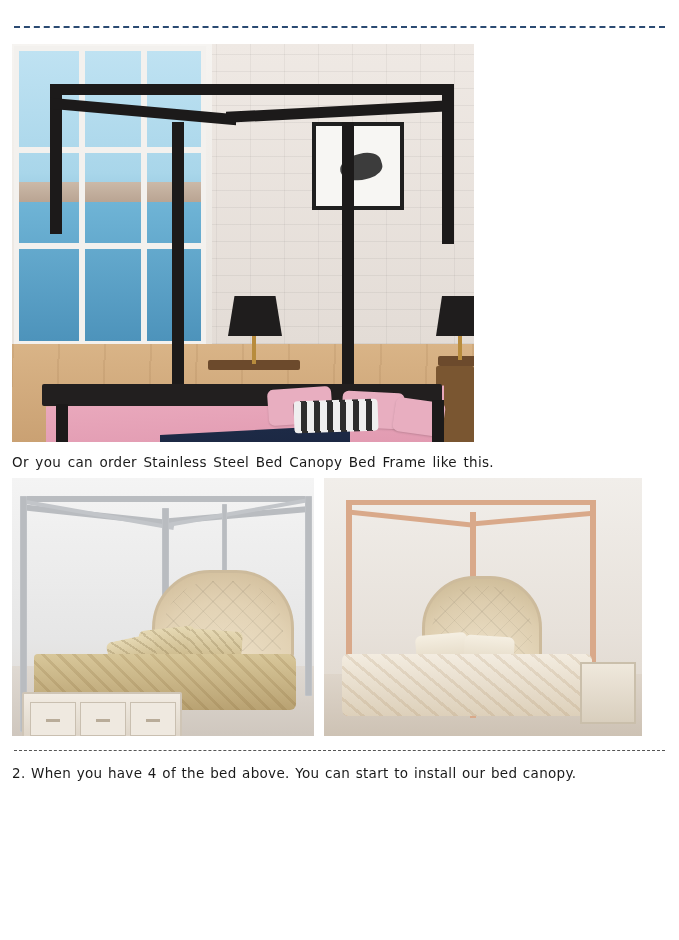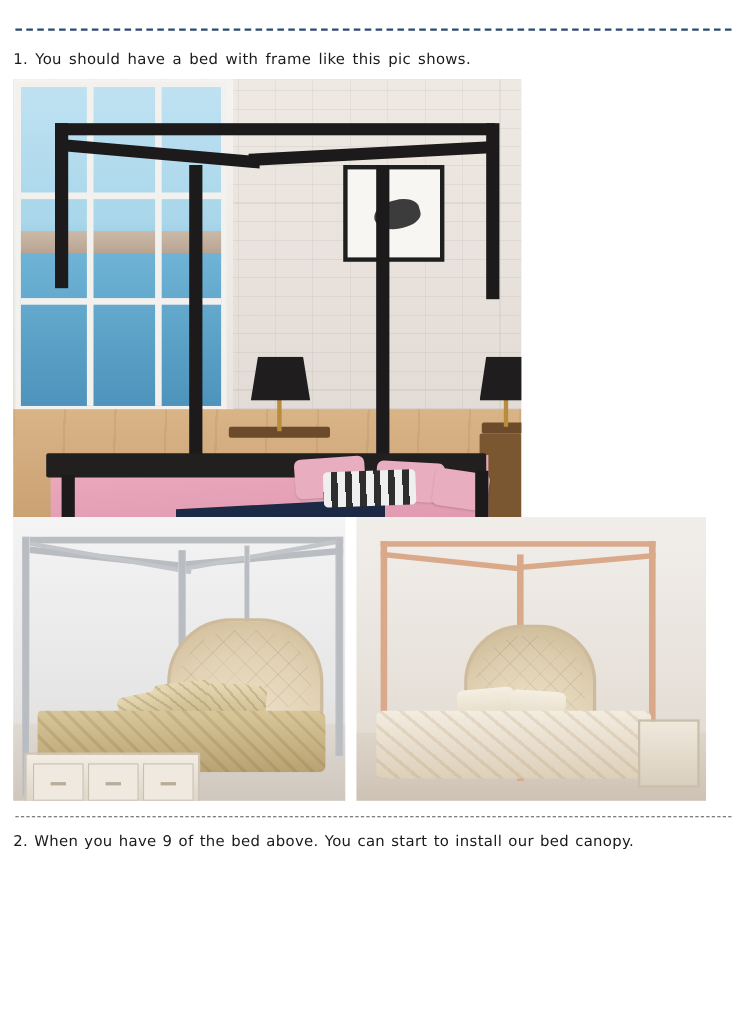--- a/index.html
+++ b/index.html
@@ -266,21 +266,20 @@
   }
 </style>
 </head>
 <body>
 
 <div class="page">
 
 
   <div class="divider"></div>
 
-  <p class="step-text spaced">1. You should have a bed with frame like this pic shows.</p>
 
   <div class="photo-main">
     <div class="sc1">
       <div class="wall"></div>
       <div class="wall-left"></div>
 
       <div class="window">
         <div class="win-city"></div>
         <div class="win-sea"></div>
         <div class="win-mull-v" style="left:60px"></div>
@@ -319,20 +318,21 @@
       <div class="pillow" style="left:256px; top:344px; width:64px; height:36px; transform:rotate(-4deg);"></div>
       <div class="pillow" style="left:330px; top:348px; width:62px; height:36px; transform:rotate(3deg);"></div>
       <div class="pillow" style="left:382px; top:356px; width:50px; height:34px; transform:rotate(8deg);"></div>
       <div class="stripes"></div>
 
       <div class="post" style="left:44px; top:360px; height:120px;"></div>
       <div class="post" style="left:420px; top:356px; height:106px;"></div>
     </div>
   </div>
 
+  <p class="caption2">Or you can order Stainless Steel Bed Canopy Bed Frame like this.</p>
 
   <div class="photo-row">
 
     <div class="photo-left">
       <div class="sc2">
         <div class="bg"></div>
         <div class="floor"></div>
 
         <div class="rail" style="left:8px; top:18px; width:292px;"></div>
         <div class="rail" style="left:8px; top:34px; width:150px; transform:skewY(6deg);"></div>
@@ -384,15 +384,15 @@
         <div class="pillow" style="left:140px; top:158px; width:50px; height:30px; transform:rotate(4deg);"></div>
 
         <div class="duvet"></div>
         <div class="nightstand"></div>
       </div>
     </div>
   </div>
 
   <div class="divider thin"></div>
 
-  <p class="bottom-text">2.  When you have 9 of the bed above. You can start to install our bed canopy.</p>
+  <p class="bottom-text">2.  When you have 4 of the bed above. You can start to install our bed canopy.</p>
 
 </div>
 
 </body></html>

